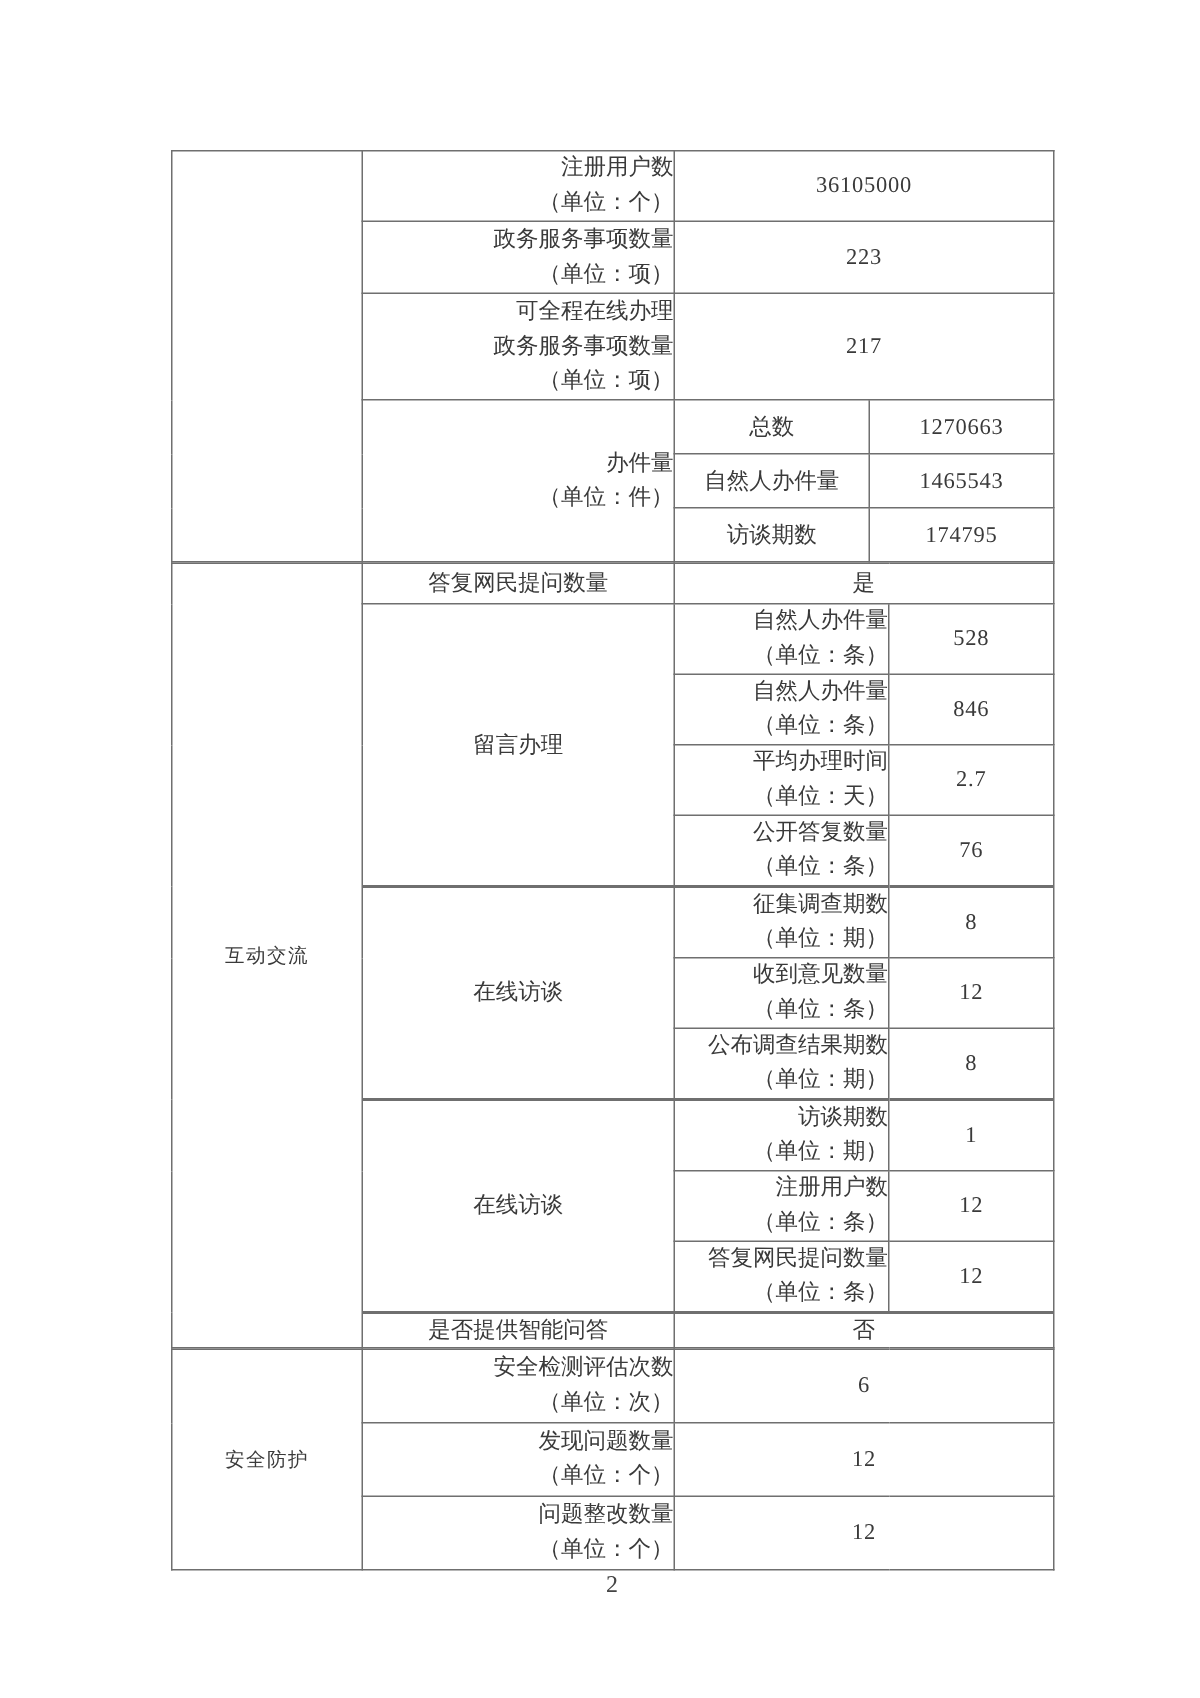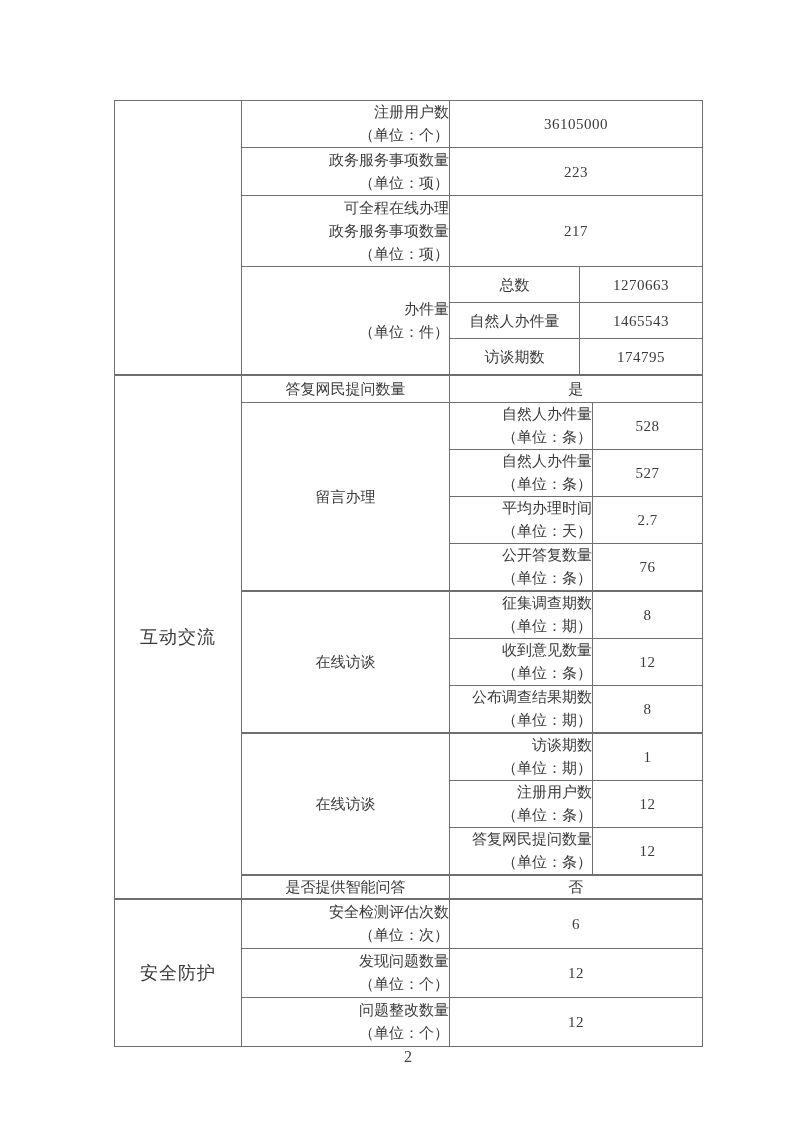--- a/index.html
+++ b/index.html
@@ -22,21 +22,21 @@
     border:1px solid var(--line);
     text-align:center;
     vertical-align:middle;
     padding:0;
     font-size:15px;
     line-height:22px;
     overflow:hidden;
   }
   tr.bd > td{border-top-width:2px;}
   .lbl,.unit,.ln{display:block;text-align:right;line-height:23px;}
-  .c-group{font-size:18px;letter-spacing:1px;}
+  .c-group{font-size:13px;letter-spacing:1px;}
   .c-value{letter-spacing:0.5px;}
   
   .rh27{height:27px}.rh30{height:20px}.rh36{height:36px}.rh43{height:43px}
   .rh44{height:44px}.rh45{height:45px}.rh46{height:46px}.rh47{height:47px}
   .rh48{height:48px}.rh49{height:49px}.rh71{height:71px}
   .pageno{
     position:absolute;top:1048px;left:114px;width:588px;
     text-align:center;font-size:16px;color:#444;
   }
 </style>
@@ -118,21 +118,21 @@
         <span class="lbl">自然人办件量</span>
         <span class="unit">（单位：条）</span>
       </td>
       <td class="c-value">528</td>
     </tr>
     <tr class="rh43">
       <td>
         <span class="lbl">自然人办件量</span>
         <span class="unit">（单位：条）</span>
       </td>
-      <td class="c-value">527</td>
+      <td class="c-value">846</td>
     </tr>
     <tr class="rh44">
       <td>
         <span class="lbl">平均办理时间</span>
         <span class="unit">（单位：天）</span>
       </td>
       <td class="c-value">2.7</td>
     </tr>
     <tr class="rh43">
       <td>

